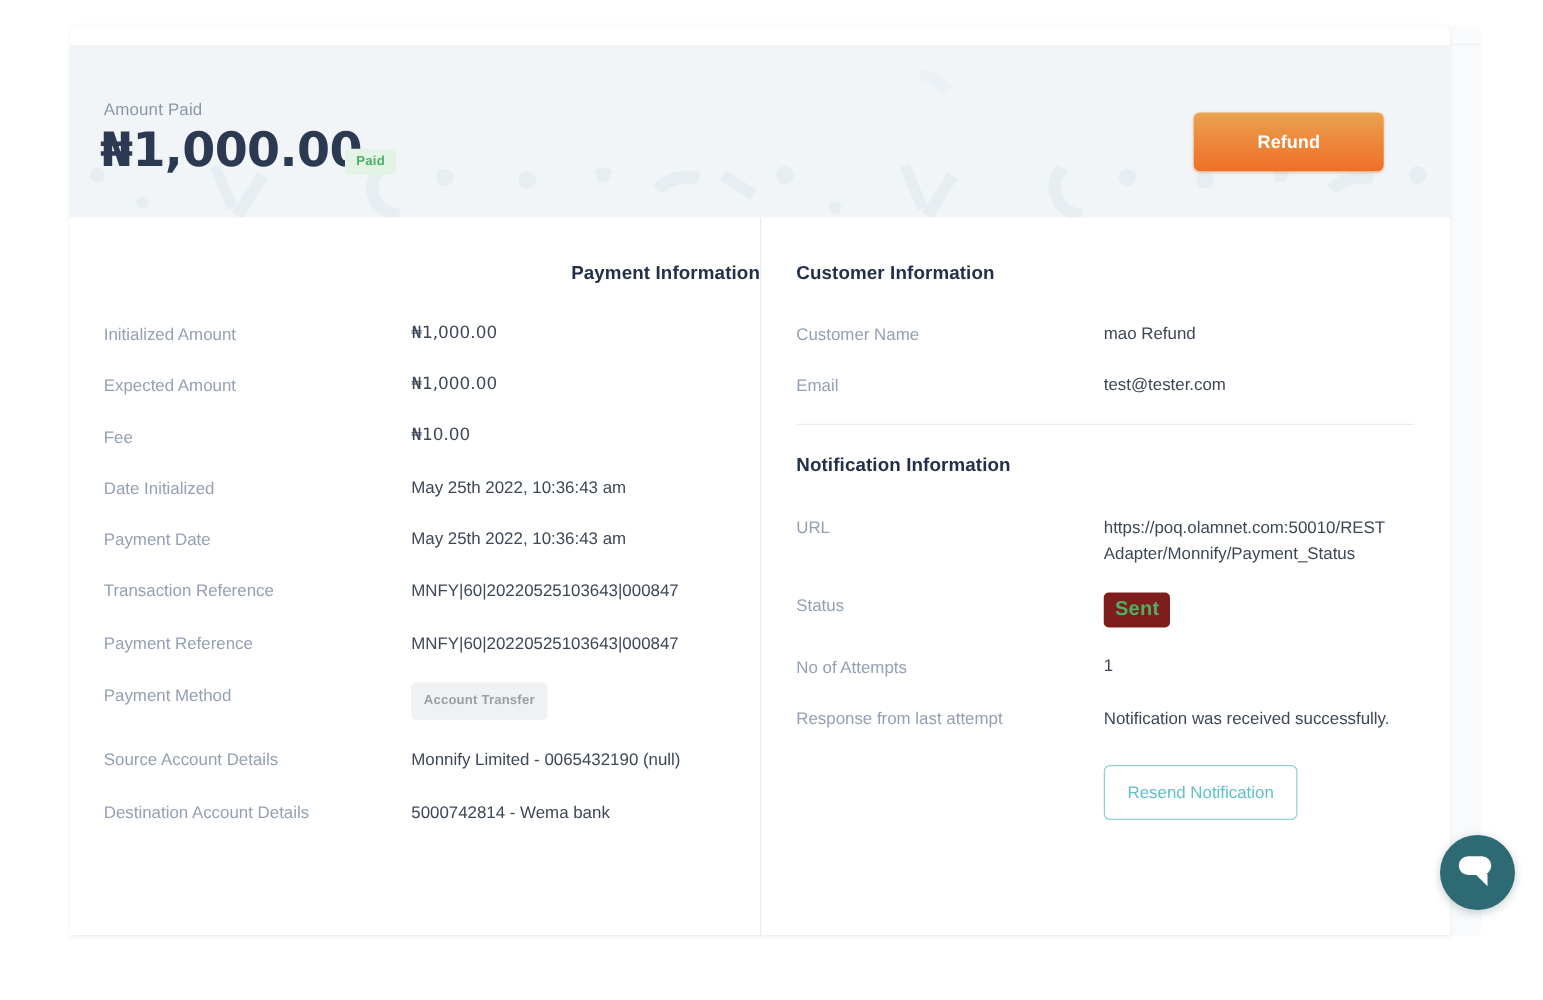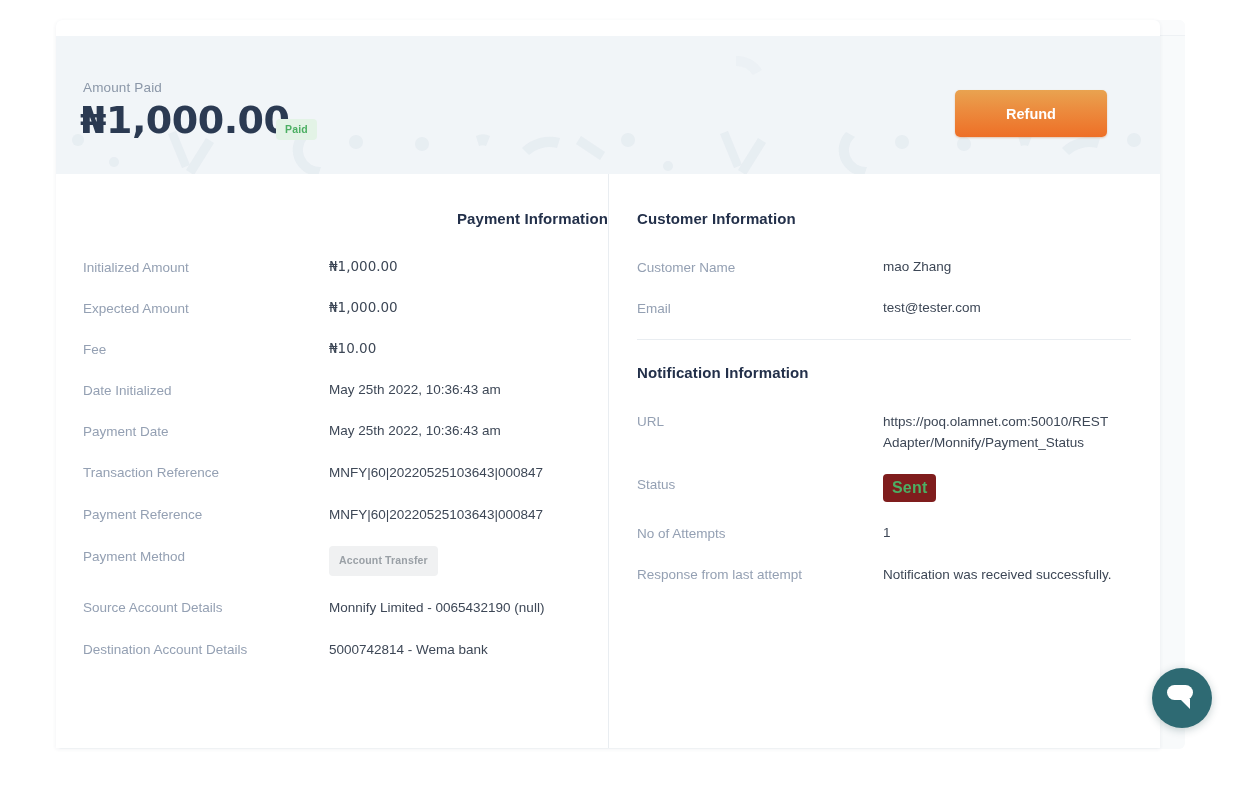--- a/index.html
+++ b/index.html
@@ -339,21 +339,21 @@
       </div>
 
       <div class="col-divider"></div>
 
       <div class="col-right">
         <div class="right-inner">
           <div class="section-title">Customer Information</div>
 
           <div class="kv-row">
             <div class="kv-key">Customer Name</div>
-            <div class="kv-val">mao Zhang</div>
+            <div class="kv-val">mao Refund</div>
           </div>
 
           <div class="kv-row">
             <div class="kv-key">Email</div>
             <div class="kv-val">test@tester.com</div>
           </div>
 
           <div class="hr-soft"></div>
 
           <div class="notif-block">
@@ -374,20 +374,21 @@
             <div class="kv-row">
               <div class="kv-key">No of Attempts</div>
               <div class="kv-val">1</div>
             </div>
 
             <div class="kv-row">
               <div class="kv-key">Response from last attempt</div>
               <div class="kv-val wrapline">Notification was received successfully.</div>
             </div>
 
+            <button class="btn-resend">Resend Notification</button>
           </div>
         </div>
       </div>
 
     </div>
   </div>
 
   <div class="chat-fab">
     <svg width="32" height="30" viewBox="0 0 32 30" xmlns="http://www.w3.org/2000/svg">
       <rect x="1" y="1" width="26" height="15" rx="7.5" fill="#ffffff"></rect>

